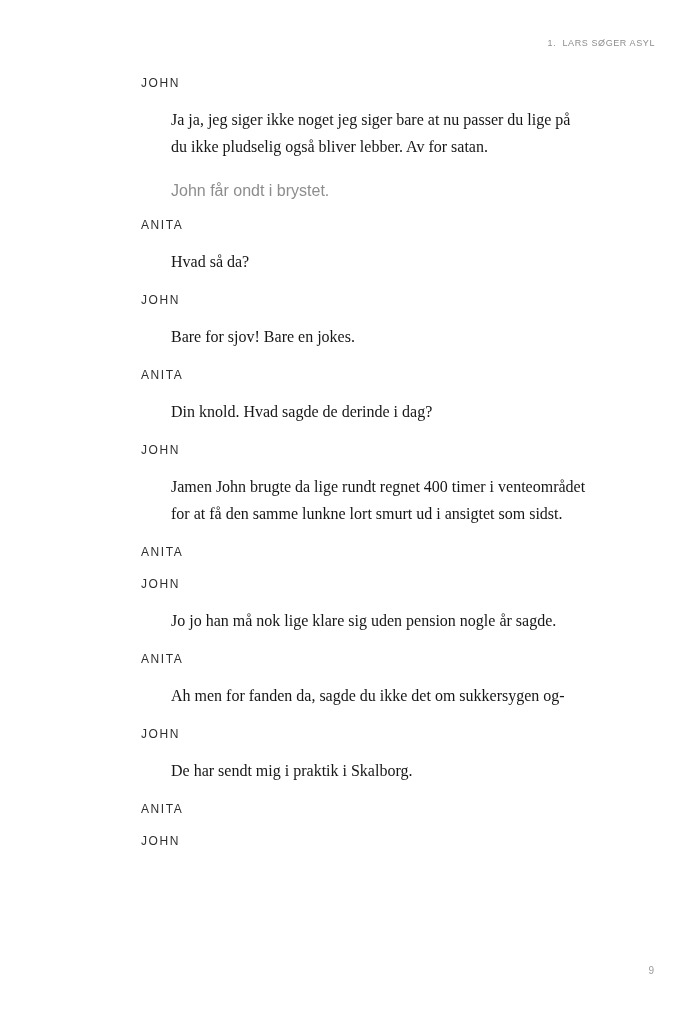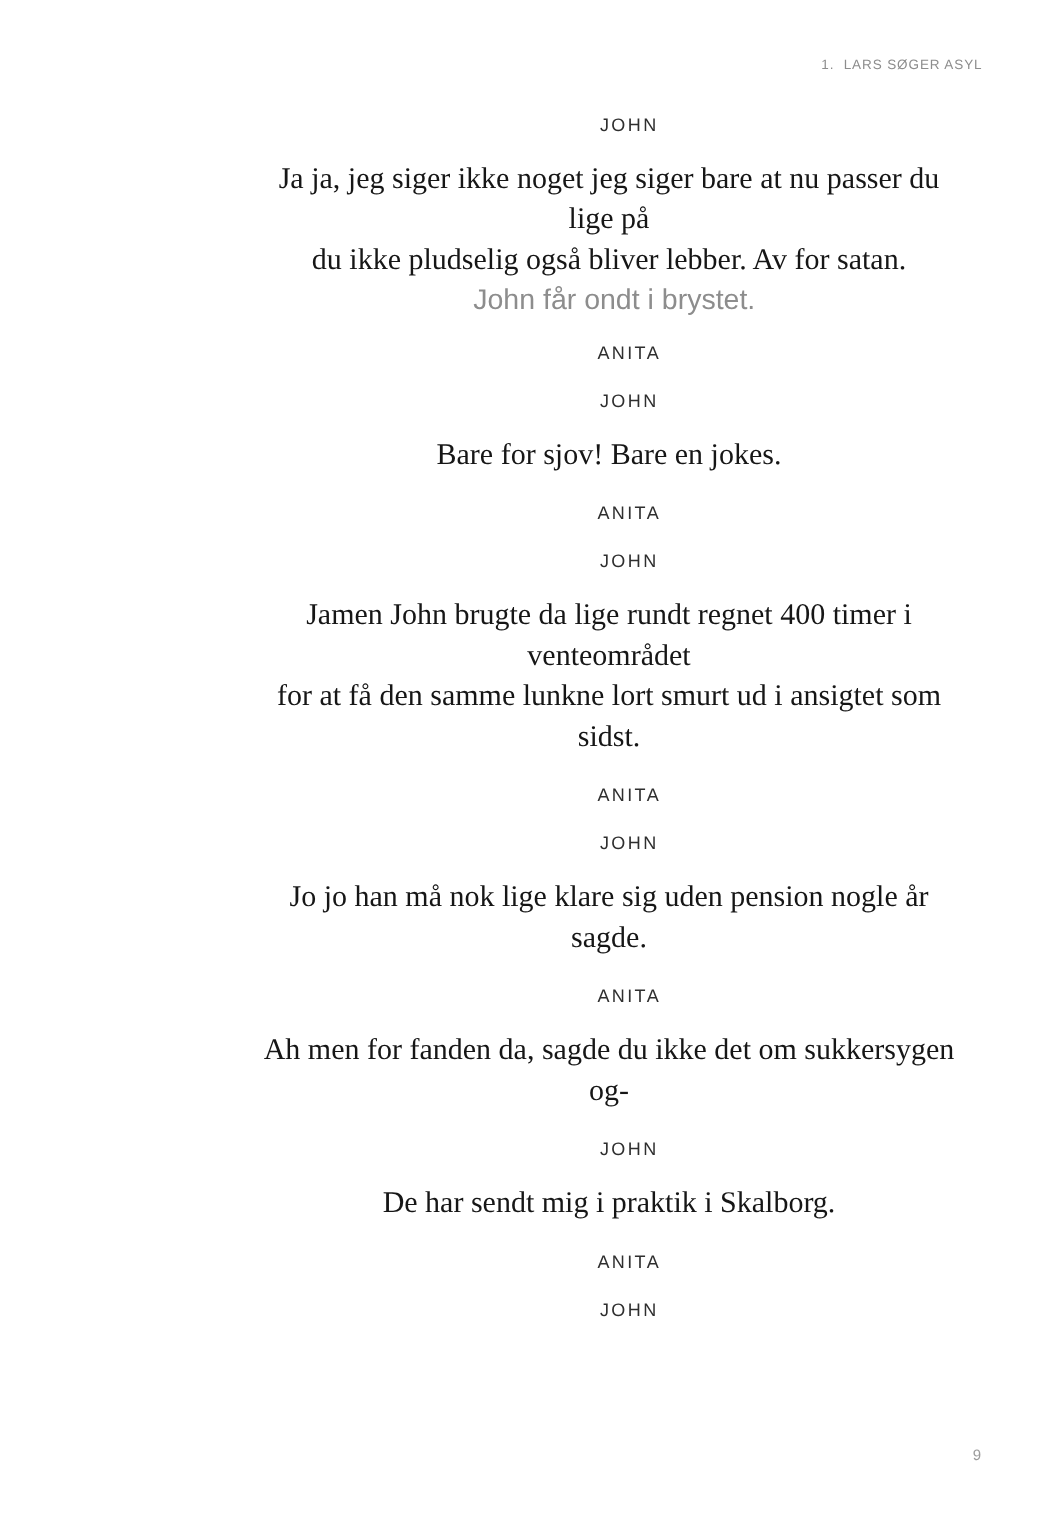--- a/index.html
+++ b/index.html
@@ -29,43 +29,42 @@
     letter-spacing:0.6px;
     color:var(--muted-gray);
     white-space:pre;
   }
   .content{
     position:absolute;
     top:76px;left:0;right:0;
   }
   .block{
     margin:0 0 18px 0;
-    text-align:center;
   }
   .char-label{
     margin:0 0 16px 141px;
     font-family:"Liberation Sans",sans-serif;
     font-size:12px;
     line-height:14px;
     letter-spacing:1.6px;
     color:var(--character-label);
   }
   .dialogue{
     margin:0 50px 0 171px;
     font-family:"Liberation Serif",serif;
-    font-size:20px;
+    font-size:16px;
     line-height:27px;
     color:var(--dialogue-text);
     white-space:pre-line;
     max-width:470px;
   }
   .stage{
-    margin:4px 50px 0 171px;
+    margin:21px 50px 0 171px;
     font-family:"Liberation Sans",sans-serif;
-    font-size:19px;
+    font-size:16px;
     line-height:19px;
     color:var(--muted-gray);
   }
   .page-number{
     position:absolute;
     top:965px;right:44px;
     font-family:"Liberation Sans",sans-serif;
     font-size:10px;
     color:var(--page-number-gray);
   }
@@ -79,31 +78,33 @@
   <main class="content">
   <section class="block">
     <div class="char-label">JOHN</div>
     <p class="dialogue">Ja ja, jeg siger ikke noget jeg siger bare at nu passer du lige på
 du ikke pludselig også bliver lebber. Av for satan.</p>
     <p class="stage">John får ondt i brystet.</p>
   </section>
 
   <section class="block">
     <div class="char-label">ANITA</div>
+    <p class="dialogue">Hvad så da?</p>
 
   </section>
 
   <section class="block">
     <div class="char-label">JOHN</div>
     <p class="dialogue">Bare for sjov! Bare en jokes.</p>
 
   </section>
 
   <section class="block">
     <div class="char-label">ANITA</div>
+    <p class="dialogue">Din knold. Hvad sagde de derinde i dag?</p>
 
   </section>
 
   <section class="block">
     <div class="char-label">JOHN</div>
     <p class="dialogue">Jamen John brugte da lige rundt regnet 400 timer i venteområdet
 for at få den samme lunkne lort smurt ud i ansigtet som sidst.</p>
 
   </section>
 

